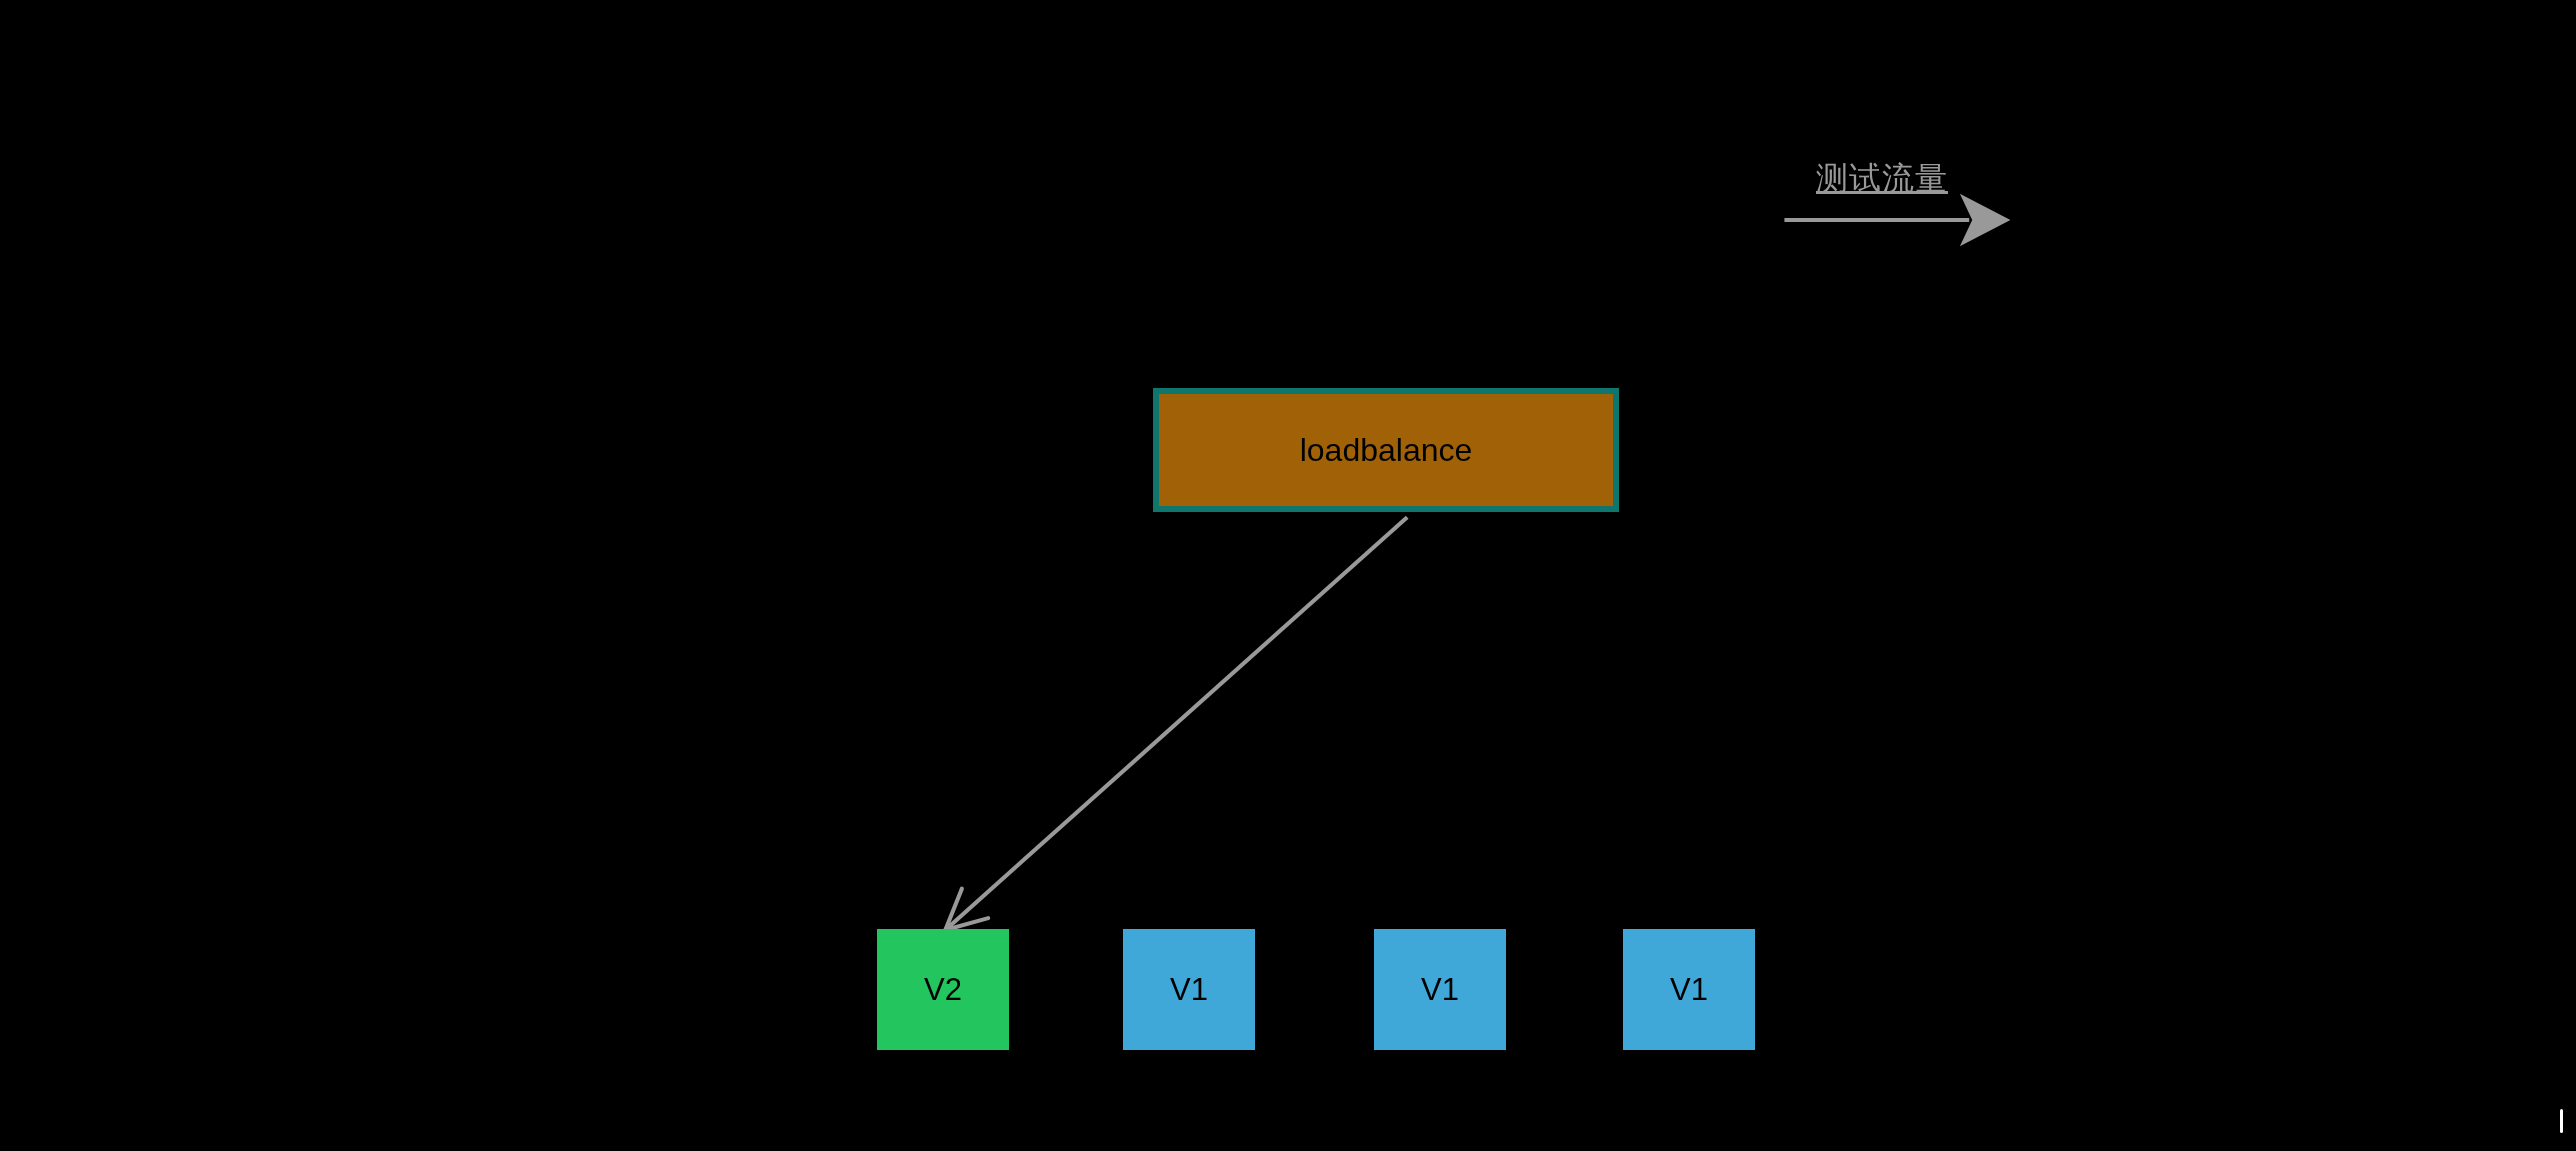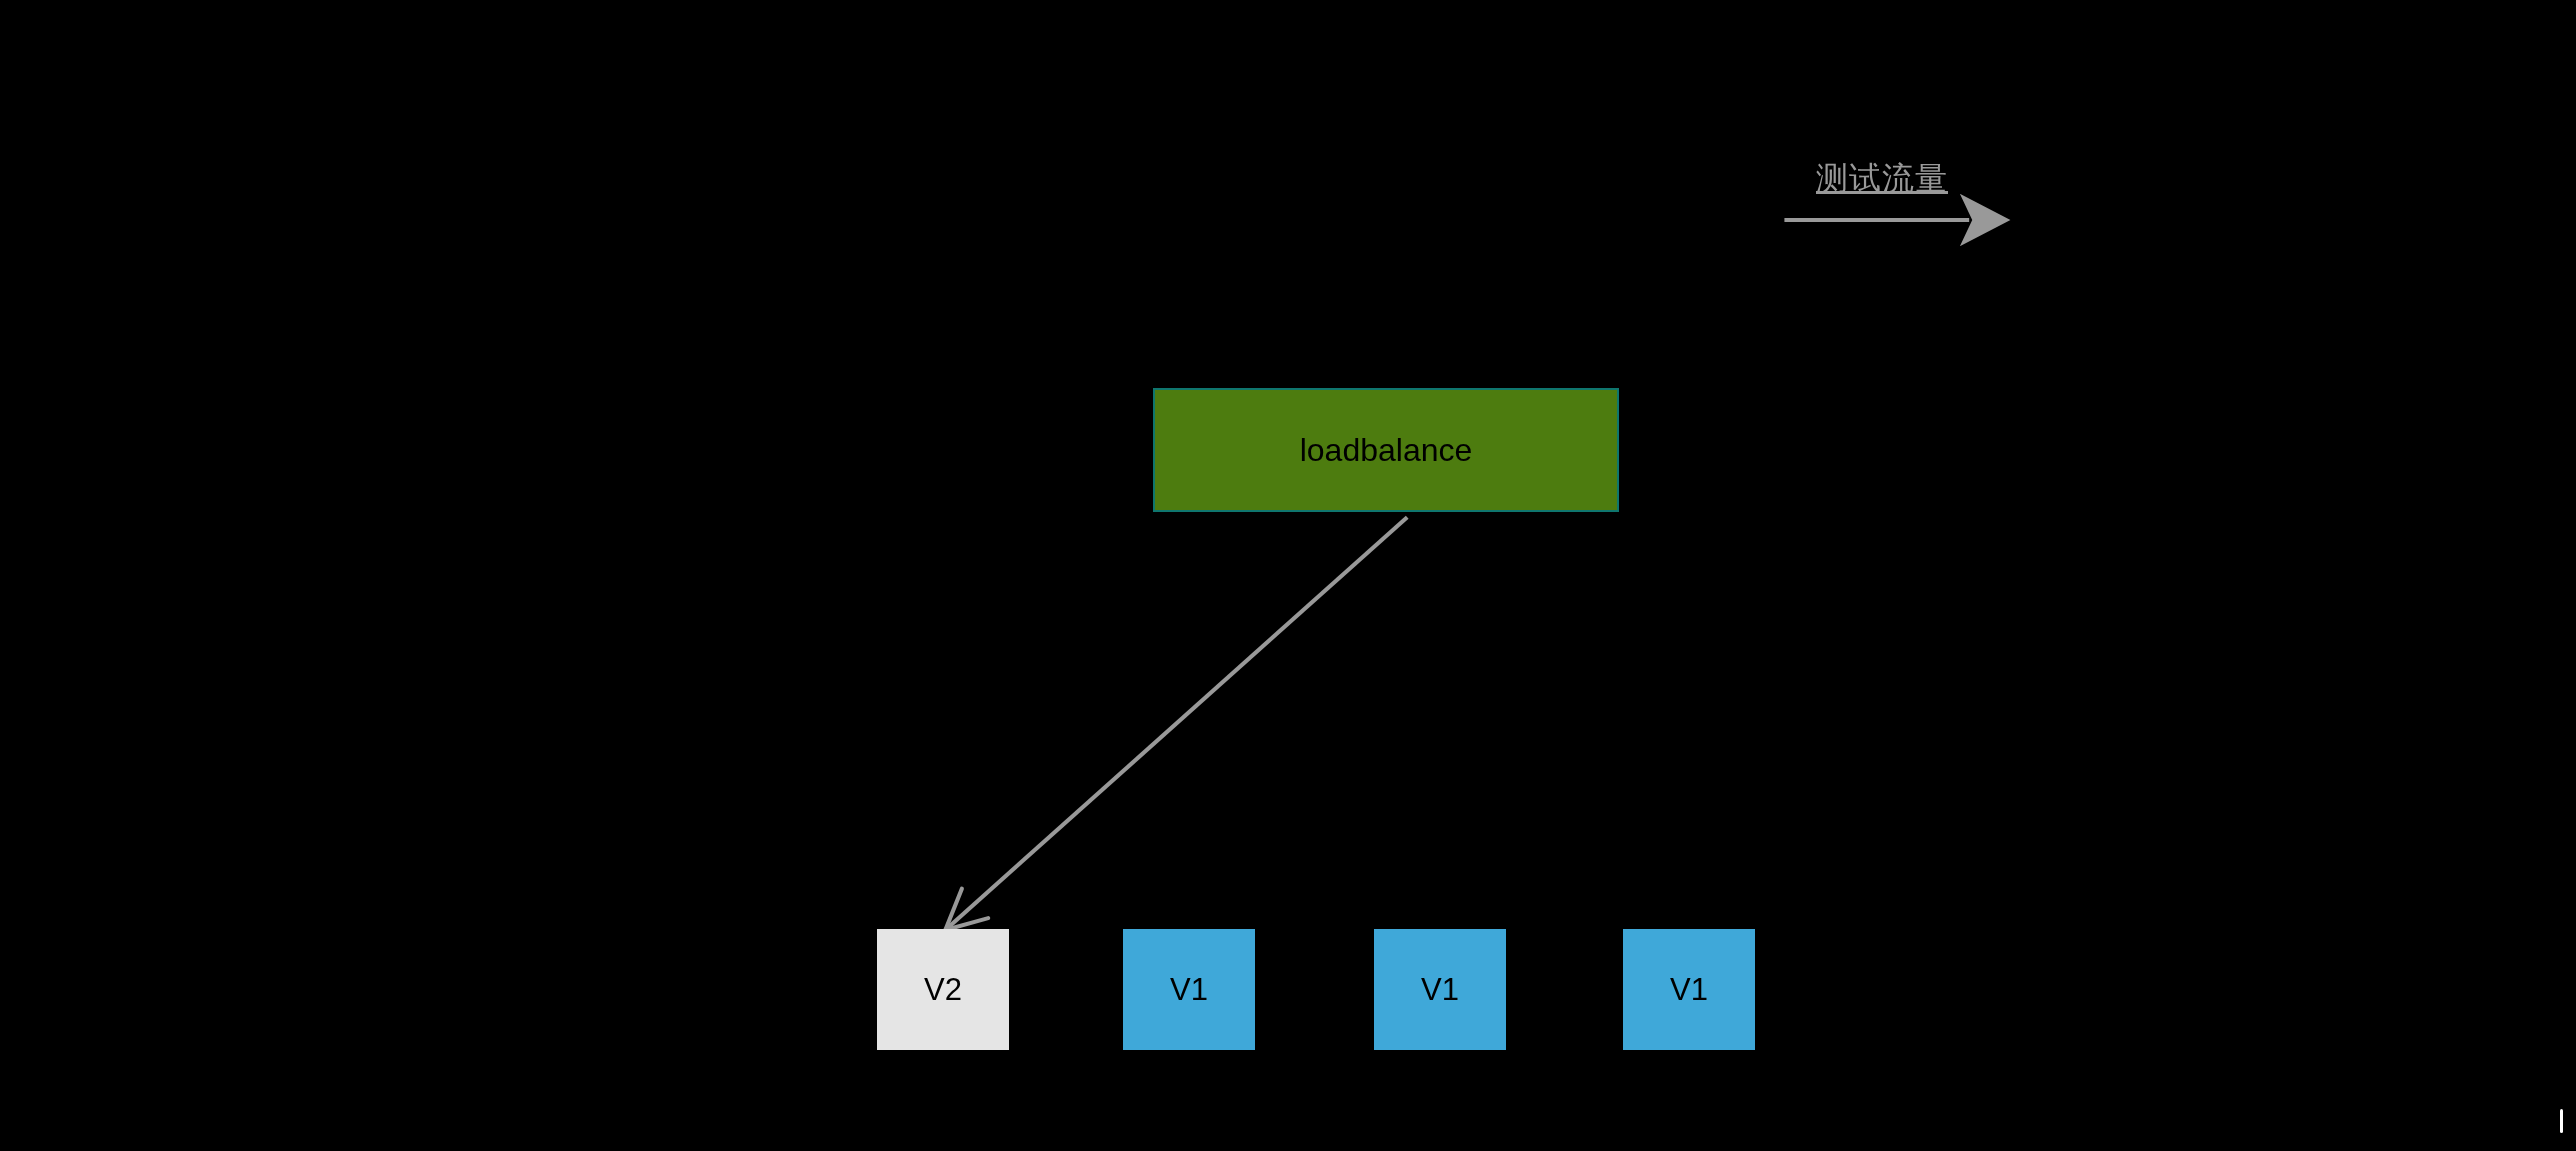--- a/index.html
+++ b/index.html
@@ -39,42 +39,42 @@
     height: 1152px;
     pointer-events: none;
   }
 
   
   #node-loadbalance {
     left: 1153px;
     top: 388px;
     width: 466px;
     height: 124px;
-    background: #4d7c0f;
-    border: 2px solid #0f766e;
+    background: #a16207;
+    border: 6px solid #0f766e;
     box-sizing: border-box;
     display: flex;
     align-items: center;
     justify-content: center;
     font-size: 32px;
     color: #000000;
   }
 
   
   .instance {
     top: 929px;
     width: 132px;
     height: 121px;
     display: flex;
     align-items: center;
     justify-content: center;
     font-size: 31px;
     color: #000000;
   }
-  #node-v2  { left: 877px; background: #e5e5e5; }
+  #node-v2  { left: 877px; background: #22c55e; }
   #node-v1a { left: 1123px; background: #3FA8D9; }
   #node-v1b { left: 1374px; background: #3FA8D9; }
   #node-v1c { left: 1623px; background: #3FA8D9; }
 
   
   #text-cursor {
     left: 2560px;
     top: 1109px;
     width: 2.6px;
     height: 24px;

